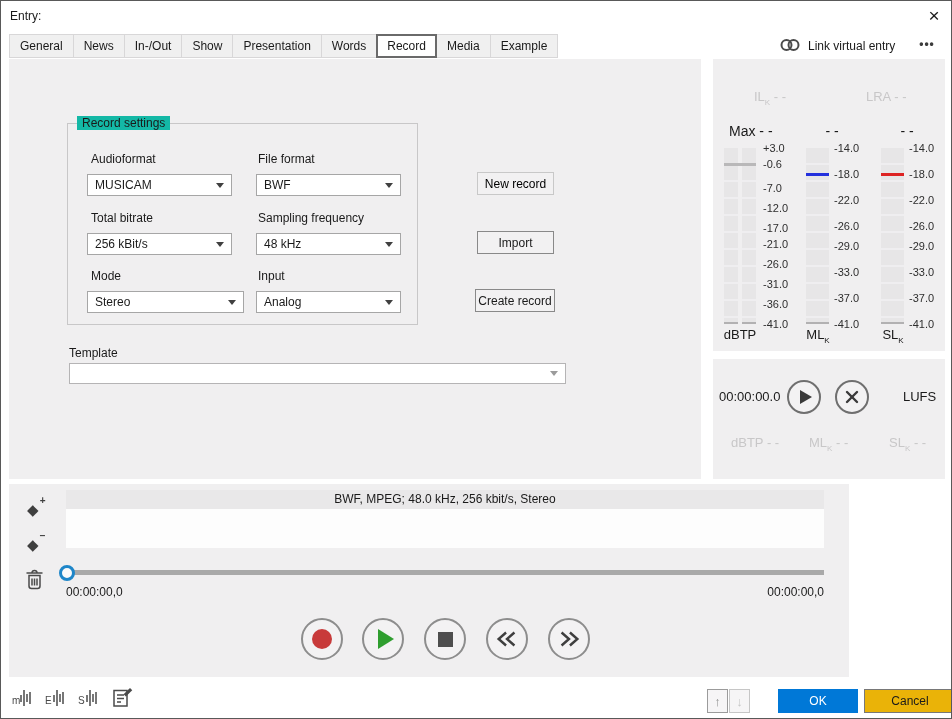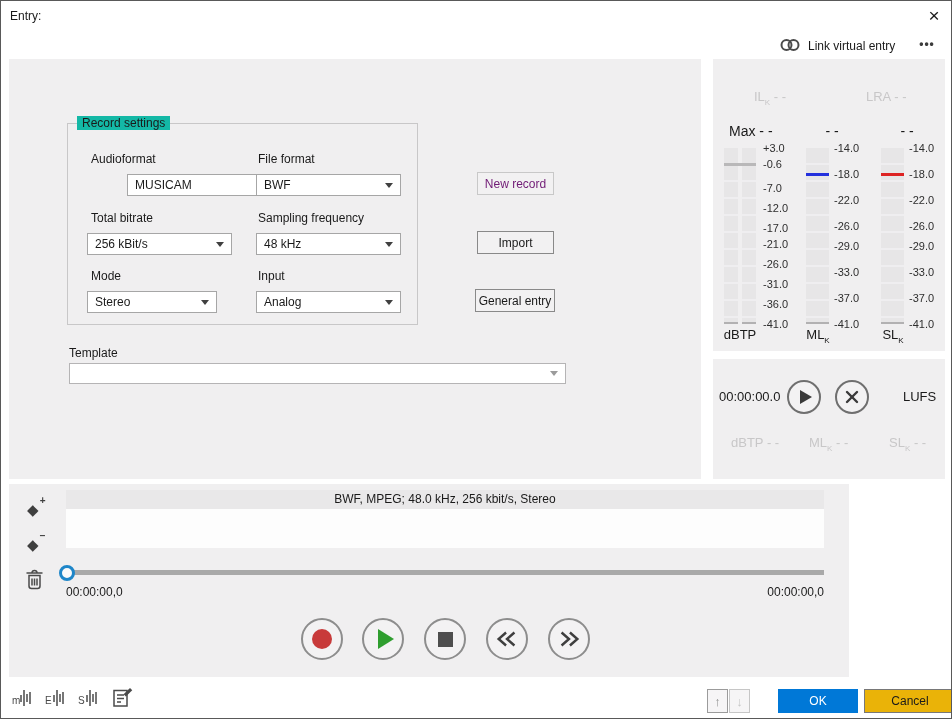--- a/index.html
+++ b/index.html
@@ -21,21 +21,21 @@
   .groupbox{position:absolute;left:58px;top:64px;width:349px;height:200px;border:1px solid #c8c7c8;}
   .legend{position:absolute;left:9px;top:-8px;background:#14b8a6;padding:0 5px;}
   .fld-label{position:absolute;color:#1a1a1a;}
   .combo{position:absolute;height:22px;background:#ffffff;border:1px solid #a6a6a6;box-sizing:border-box;
          display:flex;align-items:center;justify-content:space-between;padding:0 7px;}
   .combo .arr{width:0;height:0;border-left:4px solid transparent;border-right:4px solid transparent;border-top:5px solid #404040;}
   .combo.dim .arr{border-top-color:#9b9b9b;}
   
   .btn{position:absolute;width:77px;height:23px;background:#f2f1f2;border:1px solid #898989;box-sizing:border-box;
        display:flex;align-items:center;justify-content:center;}
-  .btn.disabled{border-color:#c8c8c8;color:#701a75;}
+  .btn.disabled{border-color:#c8c8c8;color:#000000;}
   
   .graytext{color:#c8c7c8;}
   sub{font-size:8px;}
   .meter{position:absolute;top:89px;height:176px;}
   .mbars{position:absolute;top:0;height:176px;}
   .mbar{position:absolute;top:0;height:176px;
         background:repeating-linear-gradient(to bottom,#e7e6e7 0px,#e7e6e7 15px,#efeef0 15px,#efeef0 17px);}
   .mbar::after{content:"";position:absolute;left:0;right:0;bottom:0;height:2px;background:#b2b1b2;}
   .mline{position:absolute;height:3px;z-index:2;}
   .scale{position:absolute;top:0;height:176px;width:34px;font-size:11px;color:#2e2e2e;text-align:center;}
@@ -63,40 +63,51 @@
   .wicon{position:absolute;top:686px;}
 </style>
 </head>
 <body>
 
 <div class="dialog">
 
   <div class="abs title">Entry:</div>
   <div class="abs close-btn">×</div>
 
+  <div class="abs tabs">
+      <div class="tab">General</div>
+      <div class="tab">News</div>
+      <div class="tab">In-/Out</div>
+      <div class="tab">Show</div>
+      <div class="tab">Presentation</div>
+      <div class="tab">Words</div>
+      <div class="tab selected">Record</div>
+      <div class="tab">Media</div>
+      <div class="tab">Example</div>
+    </div>
   <div class="abs link-entry">
     <span>
       <svg width="22" height="16" viewBox="0 0 22 16">
           <g fill="none" stroke="#4a4a4a" stroke-width="2">
         <circle cx="7.5" cy="8" r="5"></circle>
             <circle cx="14.5" cy="8" r="5"></circle>
           </g>
         </svg>
     </span>
     <span>Link virtual entry</span>
   </div>
   <div class="abs more-dots">•••</div>
 
   <div class="panel" style="left:8px;top:58px;width:692px;height:420px;">
 
     <div class="groupbox">
       <span class="legend">Record settings</span>
 
       <span class="fld-label" style="left:23px;top:28px;">Audioformat</span>
-      <div class="combo" style="left:19px;top:50px;width:145px;margin-left:40px;">
+      <div class="combo" style="left:19px;top:50px;width:145px;">
         <span>MUSICAM</span>
           <span class="arr"></span>
       </div>
 
       <span class="fld-label" style="left:190px;top:28px;">File format</span>
       <div class="combo" style="left:188px;top:50px;width:145px;">
         <span>BWF</span>
           <span class="arr"></span>
       </div>
 
@@ -106,35 +117,35 @@
           <span class="arr"></span>
       </div>
 
       <span class="fld-label" style="left:190px;top:87px;">Sampling frequency</span>
       <div class="combo" style="left:188px;top:109px;width:145px;">
         <span>48 kHz</span>
           <span class="arr"></span>
       </div>
 
       <span class="fld-label" style="left:23px;top:145px;">Mode</span>
-      <div class="combo" style="left:19px;top:167px;width:130px;">
+      <div class="combo" style="left:19px;top:167px;width:157px;">
         <span>Stereo</span>
           <span class="arr"></span>
       </div>
 
       <span class="fld-label" style="left:190px;top:145px;text-align:center;">Input</span>
       <div class="combo" style="left:188px;top:167px;width:145px;">
         <span>Analog</span>
           <span class="arr"></span>
       </div>
     </div>
 
     <div class="btn disabled" style="left:468px;top:113px;">New record</div>
     <div class="btn" style="left:468px;top:172px;">Import</div>
-    <div class="btn" style="left:466px;top:230px;width:80px;">General entry</div>
+    <div class="btn" style="left:466px;top:230px;width:80px;">Create record</div>
 
     <span class="fld-label" style="left:60px;top:287px;">Template</span>
     <div class="combo dim" style="left:60px;top:304px;width:497px;height:21px;border-color:#b5b4b5;">
       <span></span>
         <span class="arr"></span>
     </div>
   </div>
 
   <div class="panel" style="left:712px;top:58px;width:232px;height:292px;">
     <span class="abs graytext" style="left:41px;top:30px;font-size:13px;"><span>IL</span><sub>K</sub> <span>- -</span></span>

